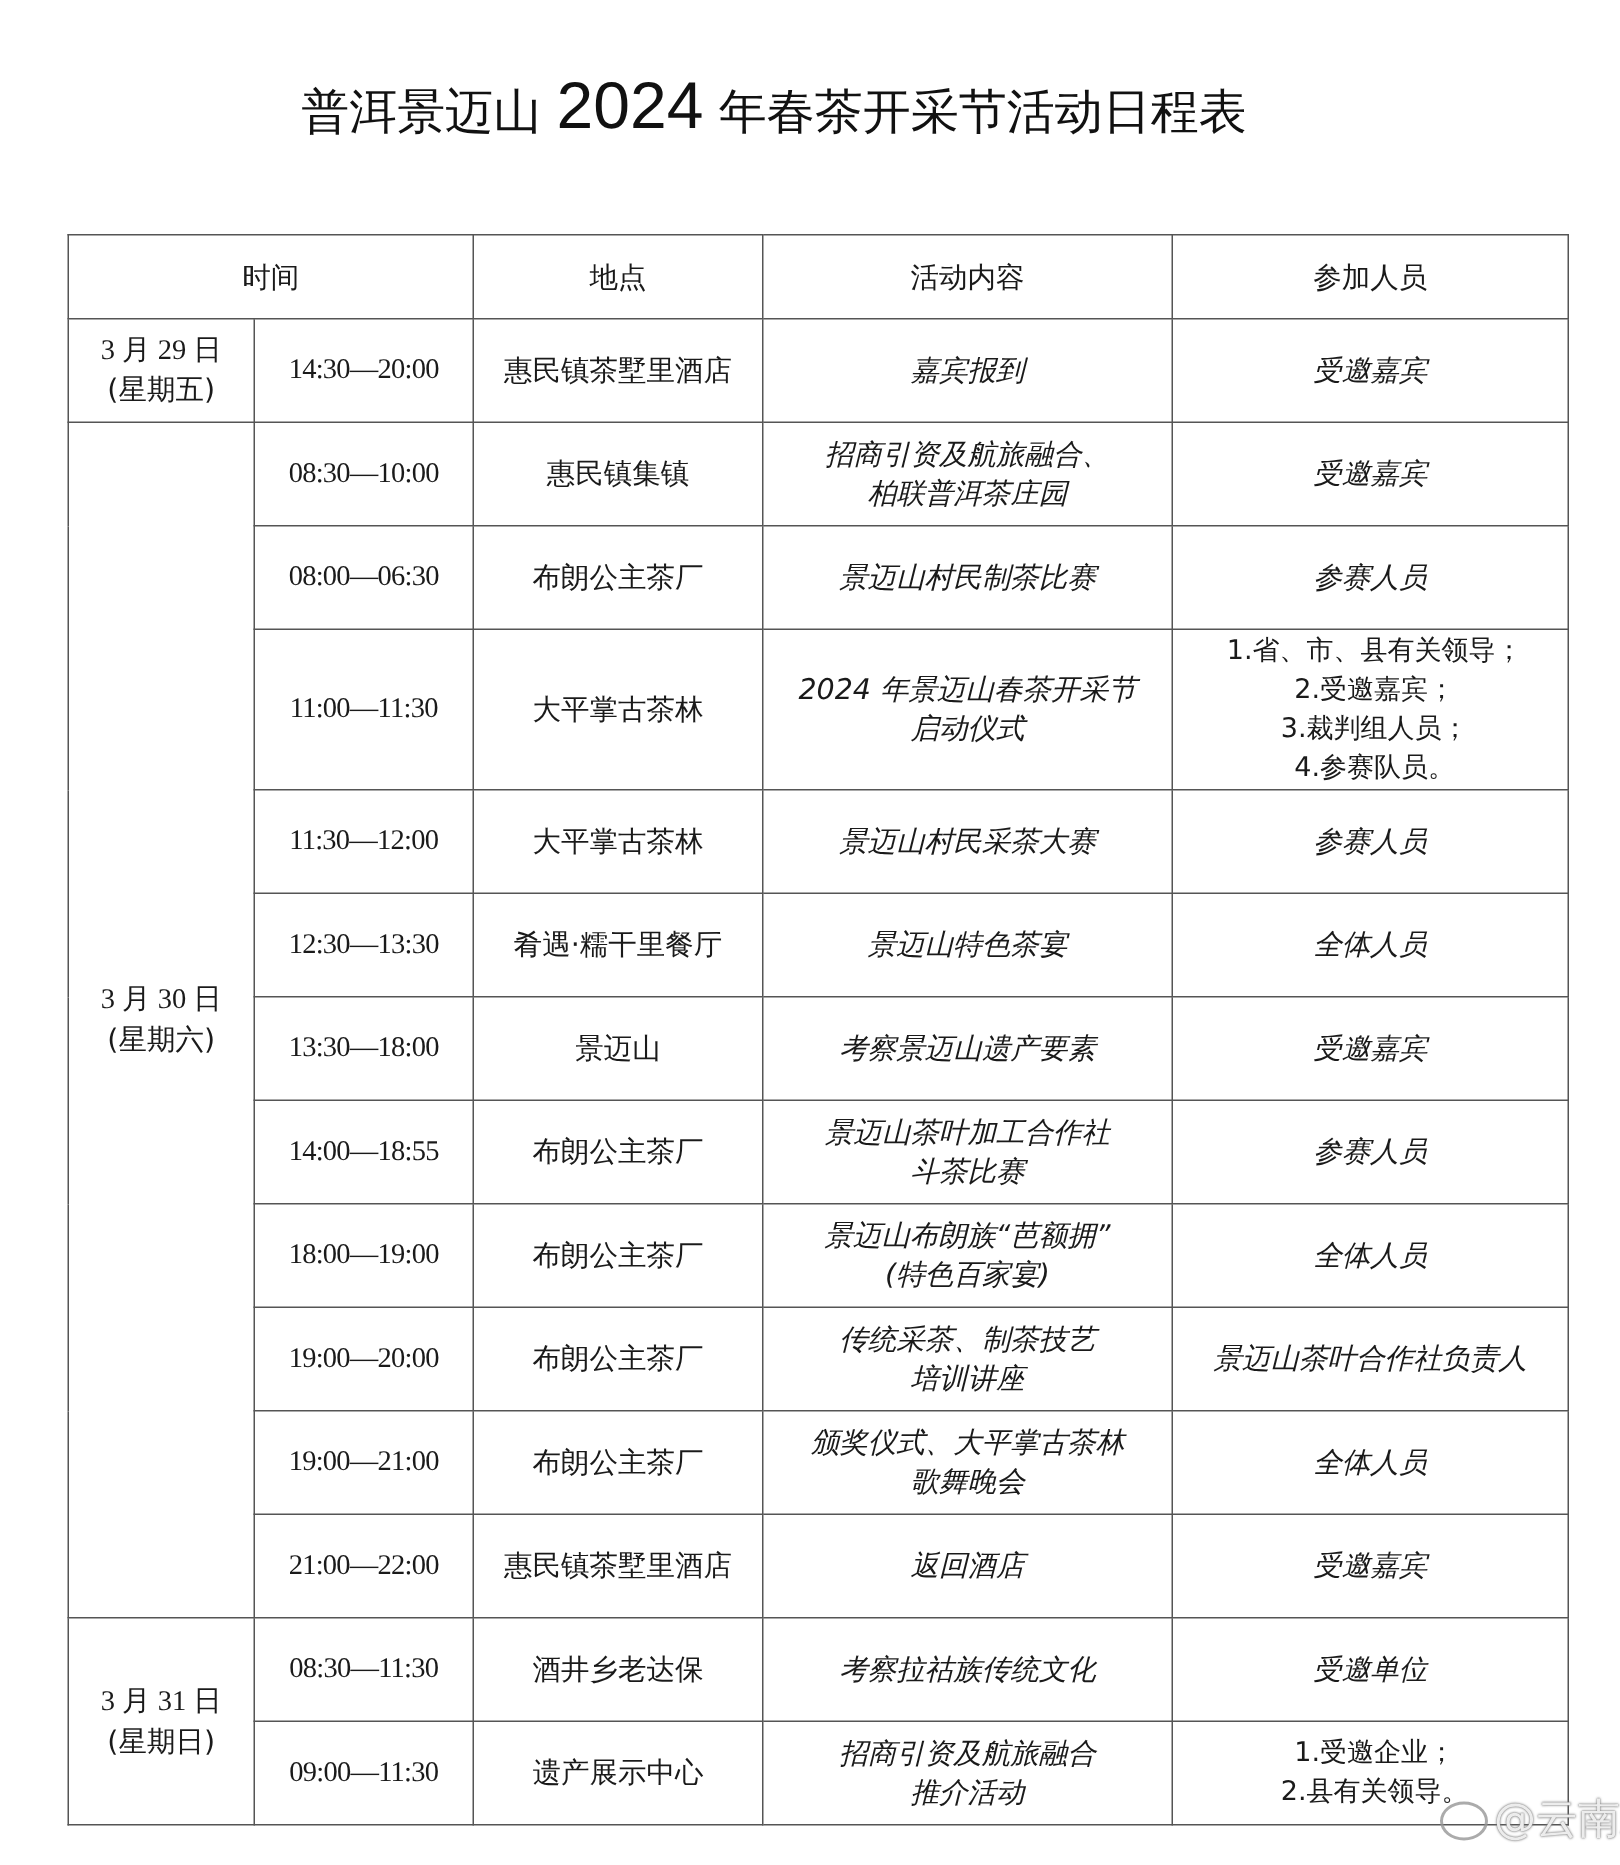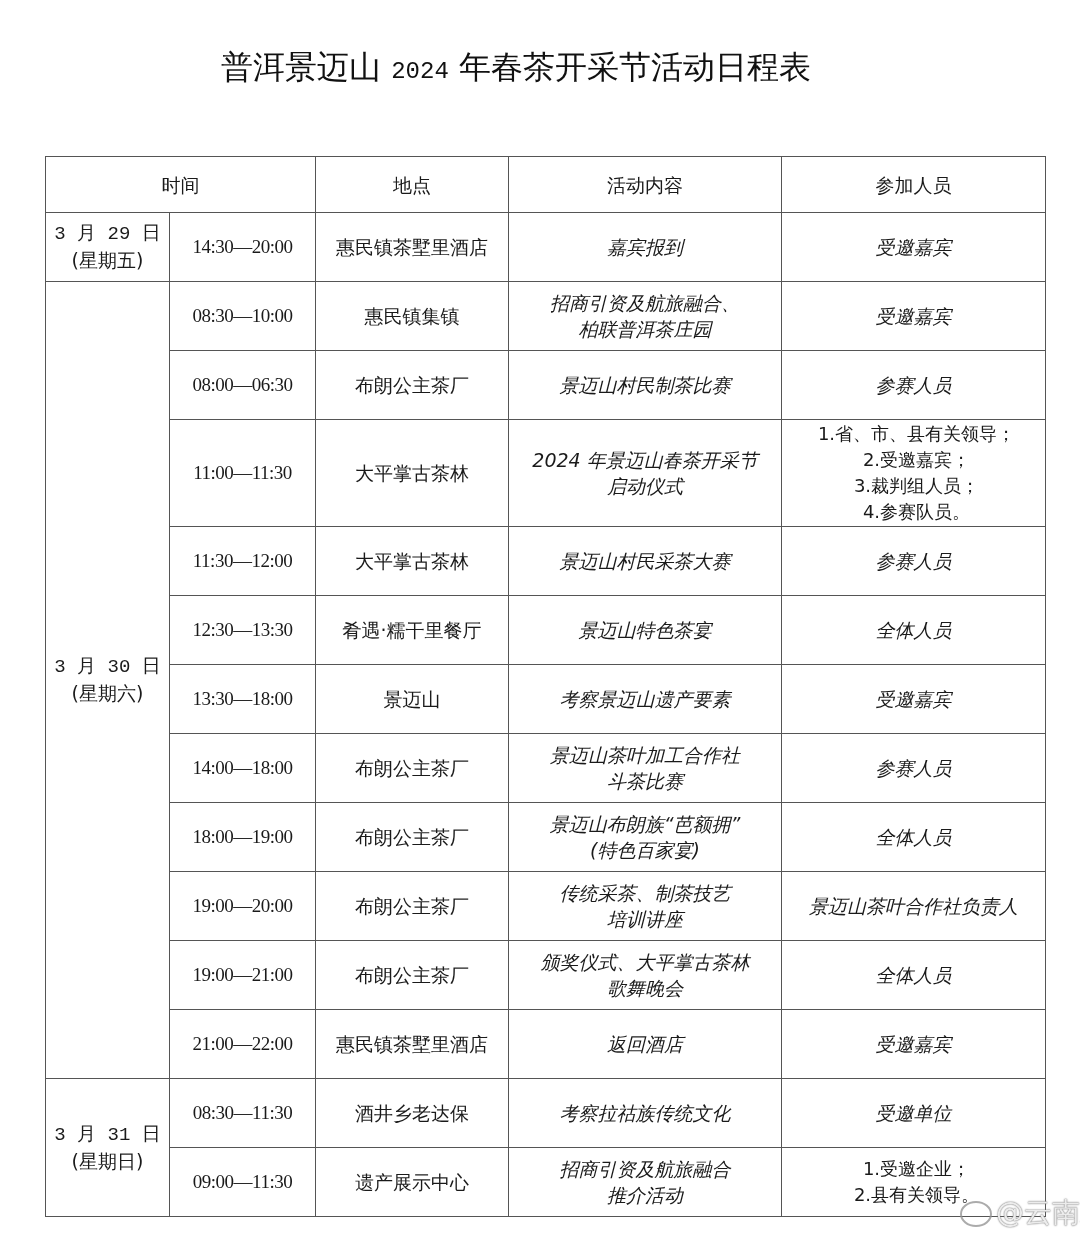--- a/index.html
+++ b/index.html
@@ -1,28 +1,28 @@
 <!DOCTYPE html>
 <html><head>
 <meta charset="utf-8">
 <style>
   html, body { margin: 0; padding: 0; background: #ffffff; }
   body { width: 1080px; height: 1243px; position: relative; overflow: hidden;
          font-family: "DejaVu Sans", "Liberation Sans", sans-serif; color: #1a1a1a; }
   .title { position: absolute; top: 46px; left: 0; width: 1032px; text-align: center;
            font-size: 32px; letter-spacing: 0px; font-weight: normal; color: #111; }
-  .title .num { font-family: Liberation Mono, monospace; font-size: 24px; }
+  .title .num { font-family: Liberation Sans, sans-serif; font-size: 44px; }
   table.sched { position: absolute; left: 45px; top: 156px; border-collapse: collapse;
                 width: 1000px; table-layout: fixed; }
   table.sched td, table.sched th { border: 1.5px solid #555; text-align: center; vertical-align: middle;
                 font-size: 19px; font-weight: normal; padding: 0 4px; line-height: 26px; color: #1a1a1a; }
   table.sched th { height: 55px; }
   .time { font-family: "Liberation Serif", "DejaVu Serif", serif; font-size: 19px; letter-spacing: -0.5px; }
   .date { font-size: 18px; line-height: 26px; }
-  .date .d { font-family: Liberation Mono, monospace; }
+  .date .d { font-family: Liberation Serif, serif; }
   tr.r70 td { height: 68px; }
   tr.r108 td { height: 106px; }
   .list { text-align: right; padding-left: 10px !important; line-height: 26px !important; font-size: 18px !important; }
   .list div { white-space: nowrap; }
   .ml div { white-space: nowrap; font-style: italic; }
   .watermark { position: absolute; left: 960px; top: 1194px; font-size: 28px; color: rgba(255,255,255,0.85);
                text-shadow: 0 0 2px #888, 0 0 1px #666; white-space: nowrap; }
   .watermark .logo { display: inline-block; width: 28px; height: 22px; border-radius: 50%;
                      border: 2px solid rgba(150,150,150,0.8); vertical-align: middle; margin-right: 4px; }
 </style>
@@ -127,21 +127,21 @@
         <td class="time">13:30—18:00</td>
         <td>景迈山</td>
         <td class="ml">
           <div>考察景迈山遗产要素</div>
         </td>
         <td class="ml">
           <div>受邀嘉宾</div>
         </td>
       </tr>
       <tr class="r70">
-        <td class="time">14:00—18:00</td>
+        <td class="time">14:00—18:55</td>
         <td>布朗公主茶厂</td>
         <td class="ml">
           <div>景迈山茶叶加工合作社</div>
           <div>斗茶比赛</div>
         </td>
         <td class="ml">
           <div>参赛人员</div>
         </td>
       </tr>
       <tr class="r70">

